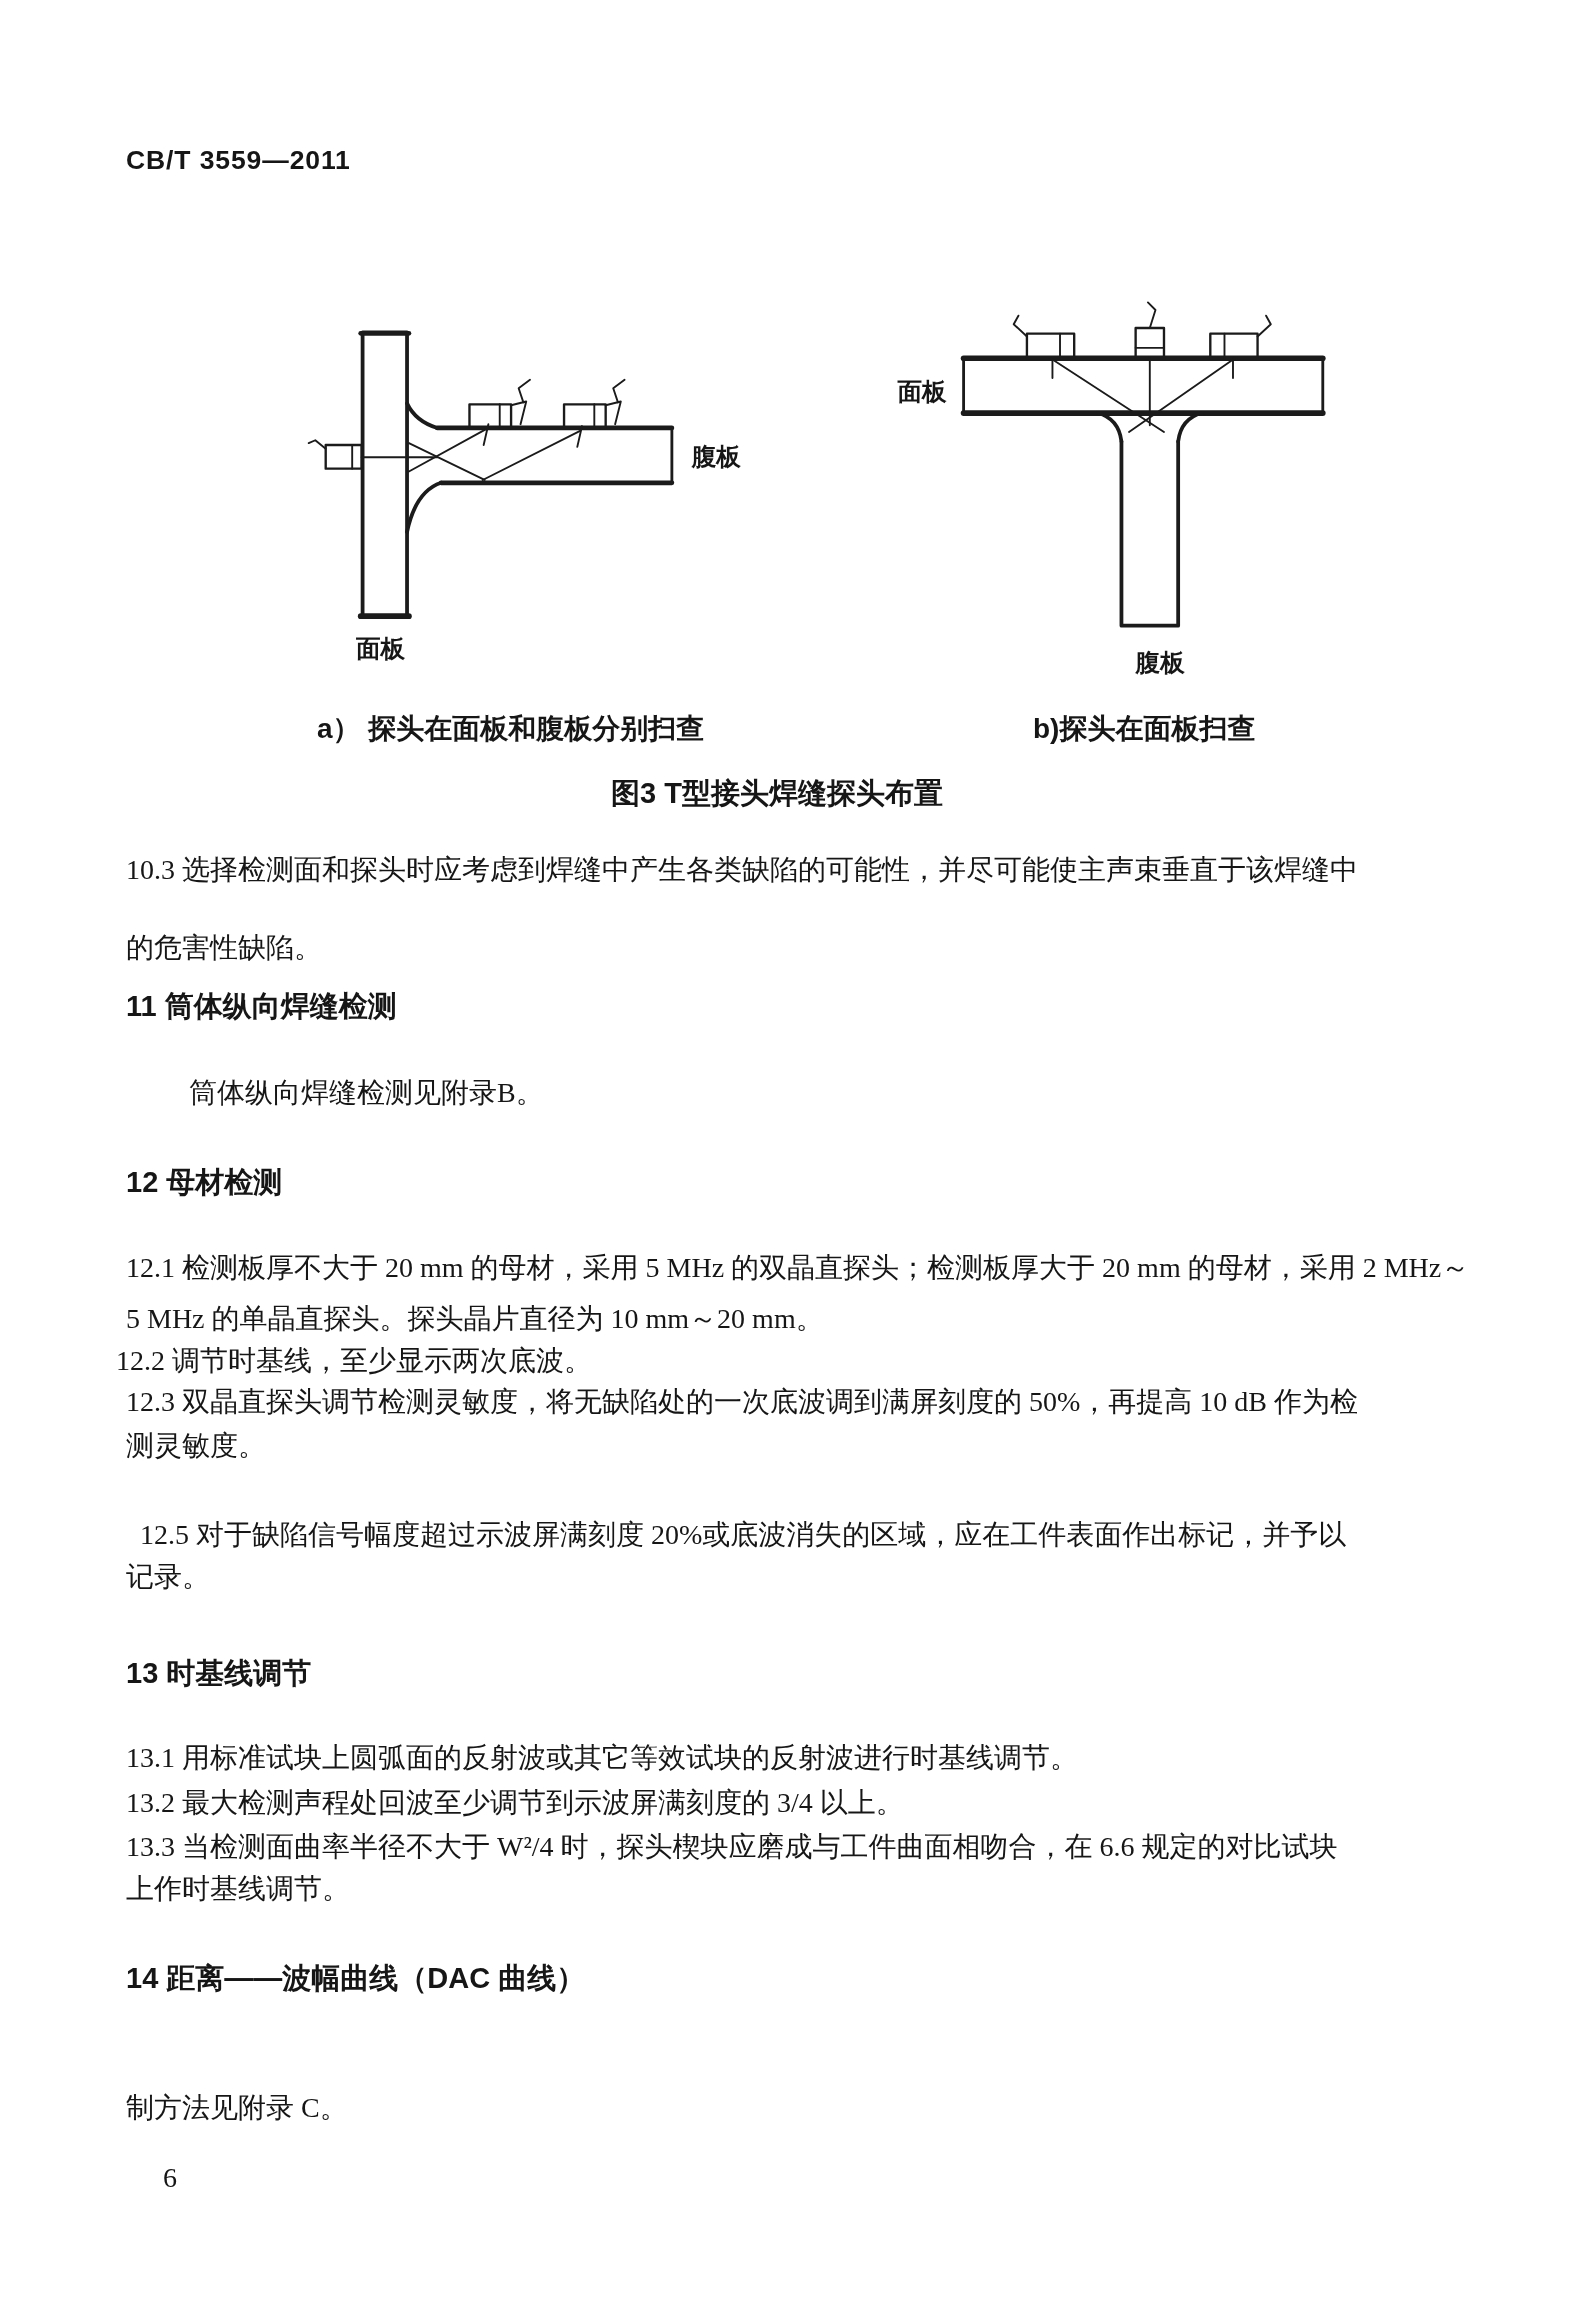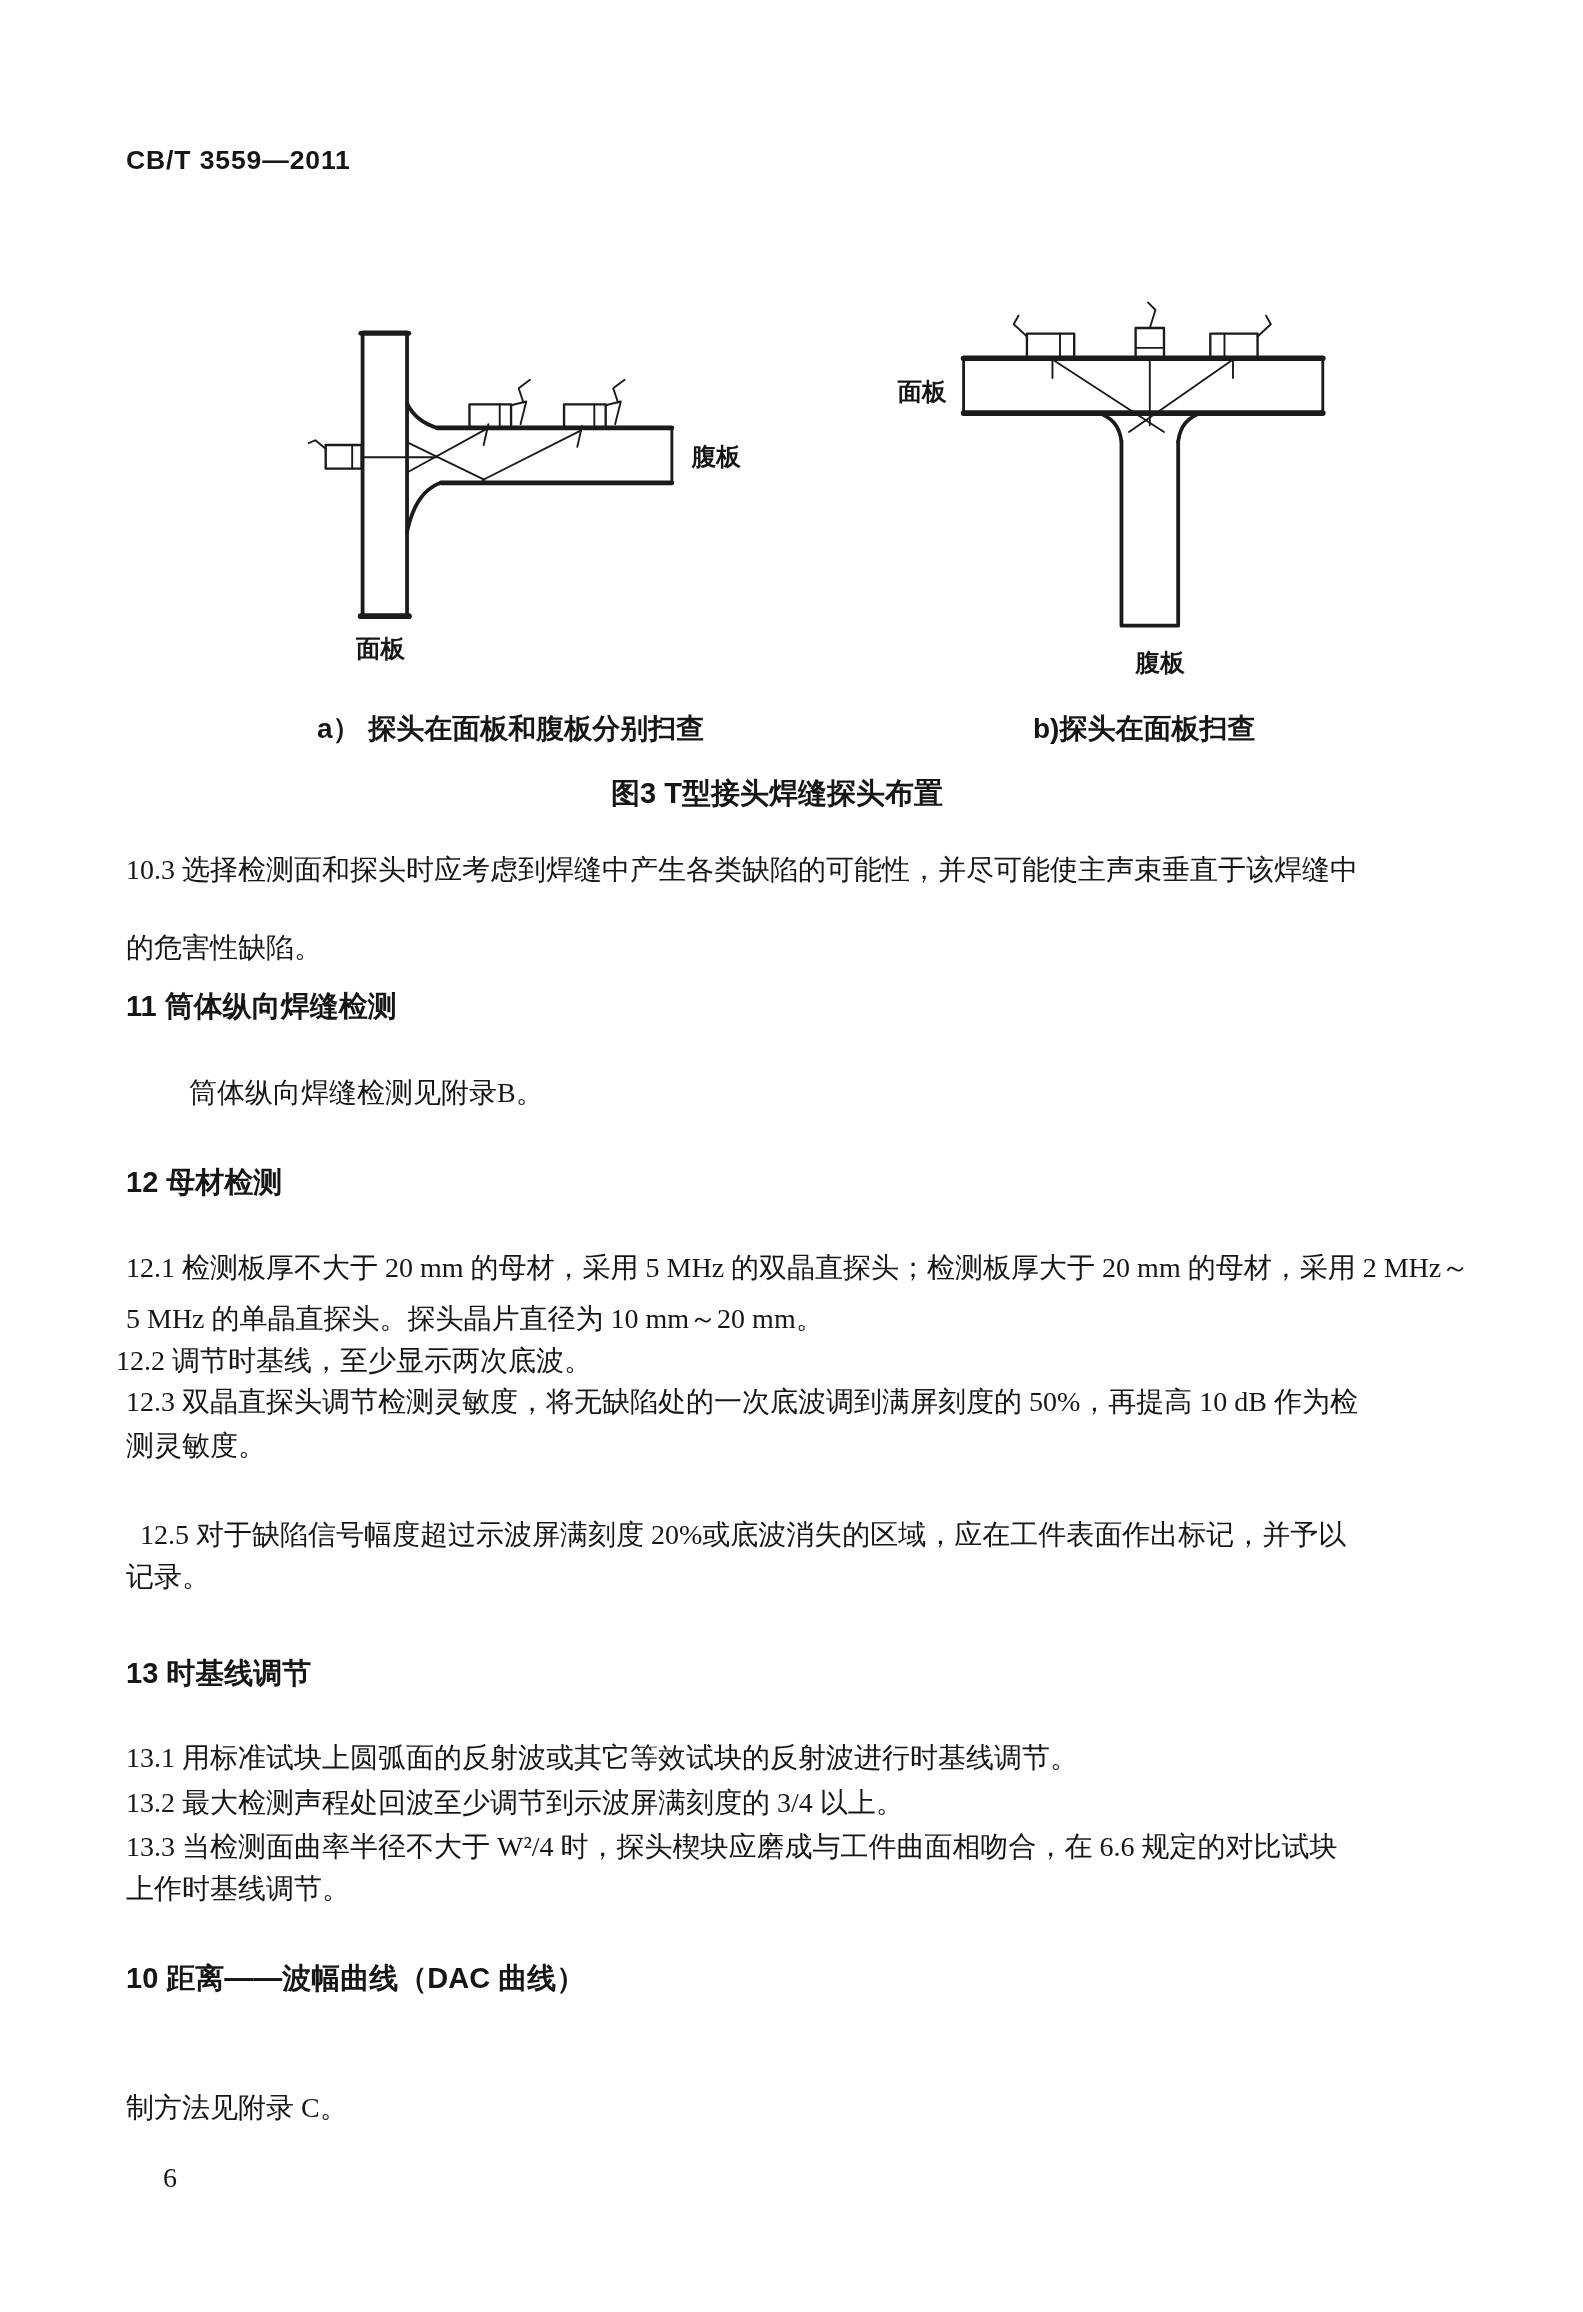--- a/index.html
+++ b/index.html
@@ -134,19 +134,19 @@
   <div class="t body-line" style="left:126px;top:1429px;">测灵敏度。</div>
   <div class="t body-line" style="left:140px;top:1518px;">12.5  对于缺陷信号幅度超过示波屏满刻度 20%或底波消失的区域，应在工件表面作出标记，并予以</div>
   <div class="t body-line" style="left:126px;top:1560px;">记录。</div>
 
   <div class="t head-line" style="left:126px;top:1656px;">13  时基线调节</div>
   <div class="t body-line" style="left:126px;top:1741px;">13.1  用标准试块上圆弧面的反射波或其它等效试块的反射波进行时基线调节。</div>
   <div class="t body-line" style="left:126px;top:1786px;">13.2  最大检测声程处回波至少调节到示波屏满刻度的 3/4 以上。</div>
   <div class="t body-line" style="left:126px;top:1830px;">13.3  当检测面曲率半径不大于 W²/4 时，探头楔块应磨成与工件曲面相吻合，在 6.6 规定的对比试块</div>
   <div class="t body-line" style="left:126px;top:1872px;">上作时基线调节。</div>
 
-  <div class="t head-line" style="left:126px;top:1961px;">10  距离——波幅曲线（DAC 曲线）</div>
+  <div class="t head-line" style="left:126px;top:1961px;">14  距离——波幅曲线（DAC 曲线）</div>
   <div class="t body-line" style="left:126px;top:2091px;">制方法见附录 C。</div>
 
   <div class="t page-num" style="left:163px;top:2161px;">6</div>
 
 </div>
 
 
 </body></html>

